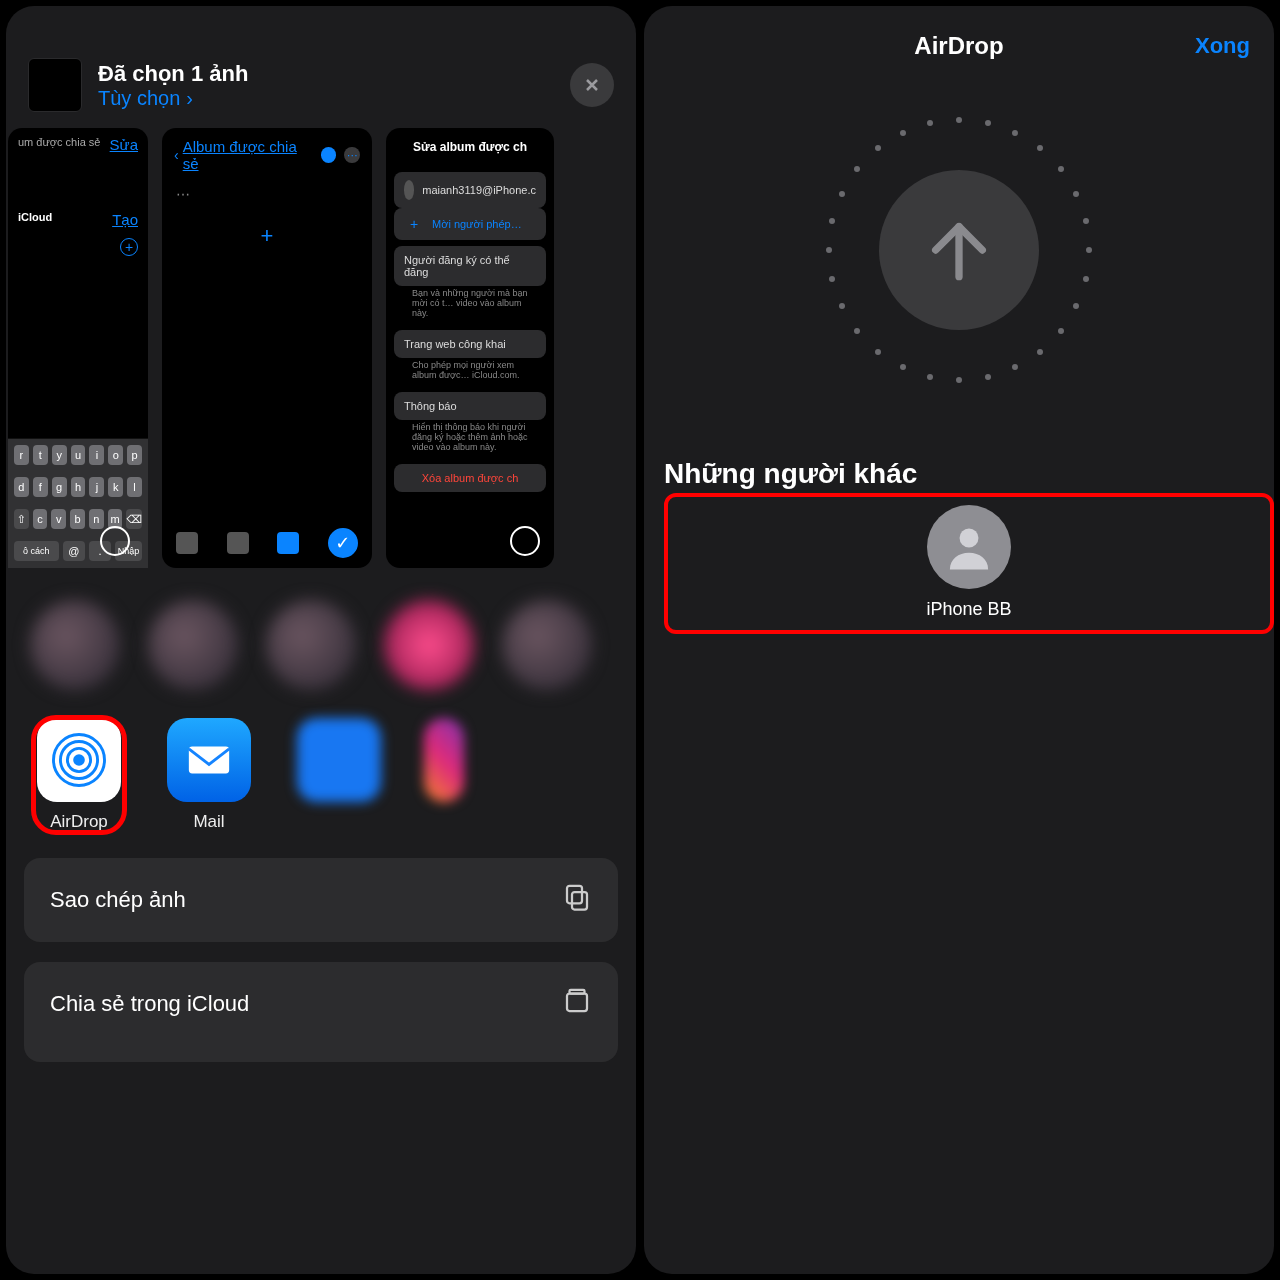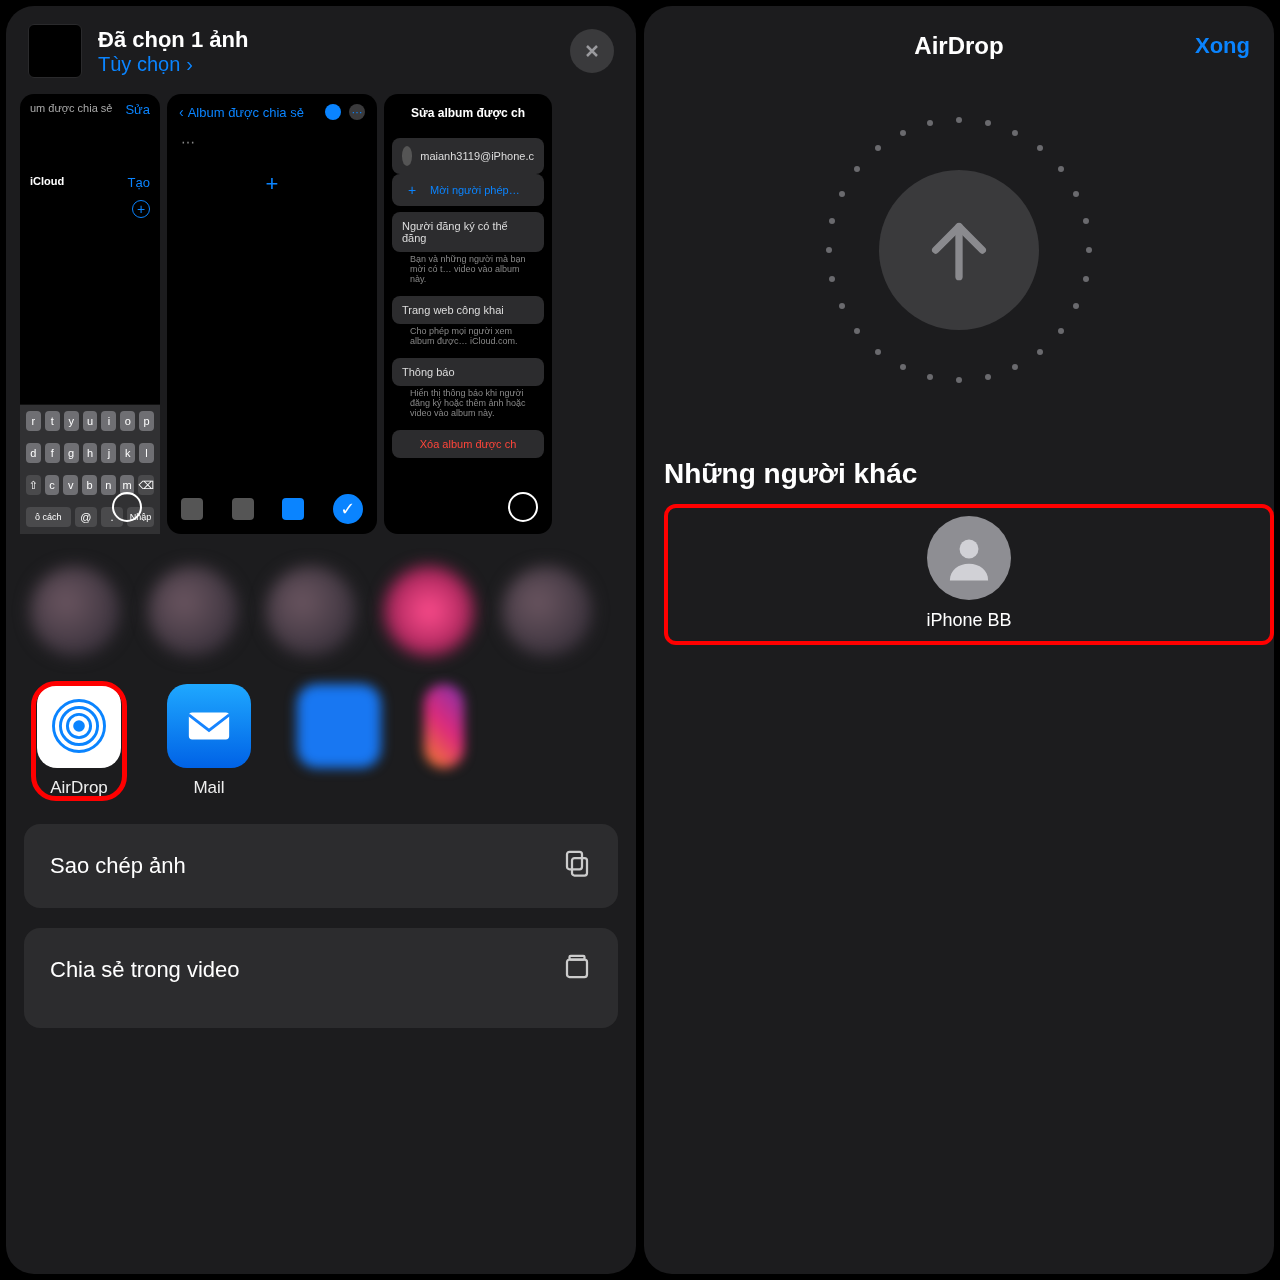--- a/index.html
+++ b/index.html
@@ -26,53 +26,54 @@
     position: relative;
     display: flex;
     flex-direction: column;
   }
   
   .sheet-header {
     display: flex;
     align-items: center;
     padding: 18px 22px 6px 22px;
     gap: 16px;
+    margin-top: 34px;
   }
   .thumb {
     width: 54px; height: 54px;
     background: #000;
     border-radius: 6px;
     border: 1px solid #2a2a2c;
   }
   .header-text { flex: 1; color: #fff; }
   .header-title { font-size: 22px; font-weight: 600; }
   .header-sub { color: #0a84ff; font-size: 20px; display: inline-flex; align-items: center; gap: 4px; }
   .close-btn {
     width: 44px; height: 44px; border-radius: 50%;
     background: #3a3a3c; display: flex; align-items: center; justify-content: center;
     color: #9a9a9e; font-size: 22px;
   }
   .previews {
     display: flex;
-    gap: 7px;
-    padding: 10px 0 14px 14px;
+    gap: 14px;
+    padding: 10px 0 14px 2px;
     overflow: hidden;
   }
   .preview-card {
     flex: 0 0 auto;
     background: #000;
     border-radius: 14px;
     position: relative;
     height: 440px;
   }
   .pc-a { width: 140px; }
   .pc-b { width: 210px; }
   .pc-c { width: 168px; }
   .mini-label { color: #aaa; font-size: 11px; }
-  .mini-link { color: #0a84ff; font-size: 13px; }
+  .mini-link { color: #0a84ff; font-size: 15px; text-decoration: underline; }
   .sel-circle {
     position: absolute; bottom: 12px; right: 14px;
     width: 30px; height: 30px; border-radius: 50%;
     border: 2px solid #fff;
   }
   .sel-circle.checked {
     background: #0a84ff; border-color: #0a84ff;
     display:flex;align-items:center;justify-content:center;color:#fff;font-size:18px;
   }
   .kbd { position:absolute; bottom:0; left:0; right:0; height:130px; background:#313133; border-top:1px solid #111;}
@@ -158,21 +159,21 @@
     width: 6px; height: 6px; background: #6a6a6e; border-radius: 50%;
   }
   .inner-circle {
     width: 160px; height: 160px; border-radius: 50%;
     background: #3a3a3c;
     display:flex;align-items:center;justify-content:center;
   }
   .inner-circle svg{width:80px;height:80px;stroke:#8a8a8e;}
   .section-title {
     color: #fff; font-size: 28px; font-weight: 600;
-    padding: 8px 20px 14px;
+    padding: 8px 20px 3px;
   }
   .recipient {
     display:inline-flex;flex-direction:column;align-items:center;gap:10px;
     margin-left:20px;
     padding: 8px 12px 10px;
     border: 4px solid #ff0000;
     border-radius: 12px;
   }
   .recipient-avatar {
     width: 84px; height: 84px; border-radius: 50%;
@@ -337,21 +338,21 @@
     <div class="action-card">
       <span>Sao chép ảnh</span>
       <span class="action-icon">
         <svg width="30" height="30" viewBox="0 0 24 24" fill="none" stroke="#ccc" stroke-width="1.8">
             <rect x="8" y="8" width="12" height="14" rx="2"></rect>
             <rect x="4" y="3" width="12" height="14" rx="2"></rect>
           </svg>
       </span>
     </div>
     <div class="action-card" style="padding-bottom:40px;margin-bottom:-30px;">
-      <span>Chia sẻ trong video</span>
+      <span>Chia sẻ trong iCloud</span>
       <span class="action-icon">
         <svg width="30" height="30" viewBox="0 0 24 24" fill="none" stroke="#ccc" stroke-width="1.8">
             <rect x="4" y="6" width="16" height="14" rx="2"></rect>
             <rect x="6" y="3" width="12" height="3" rx="1"></rect>
           </svg>
       </span>
     </div>
   </div>
 
   <div class="phone">

